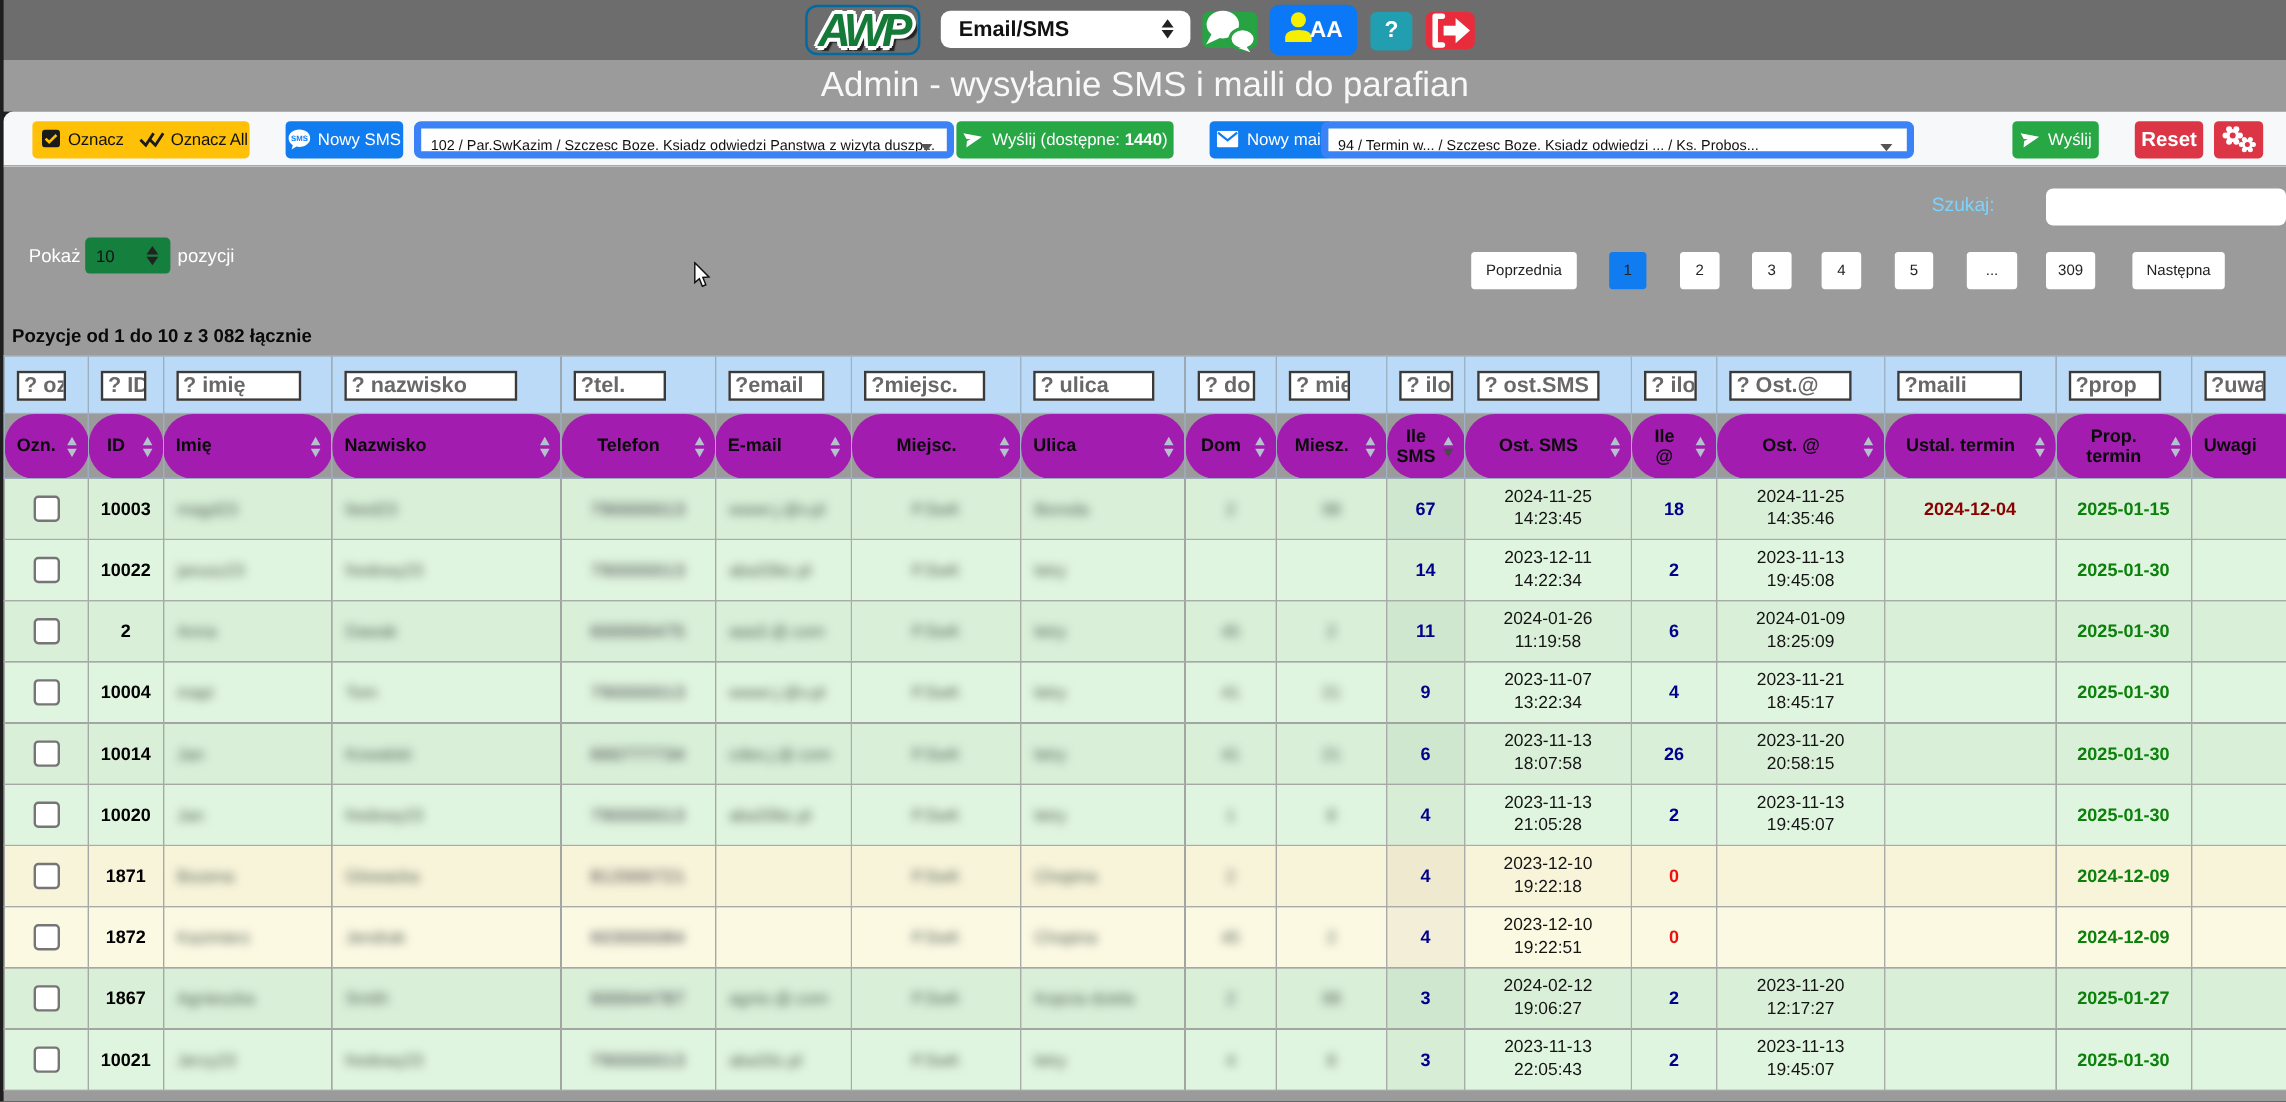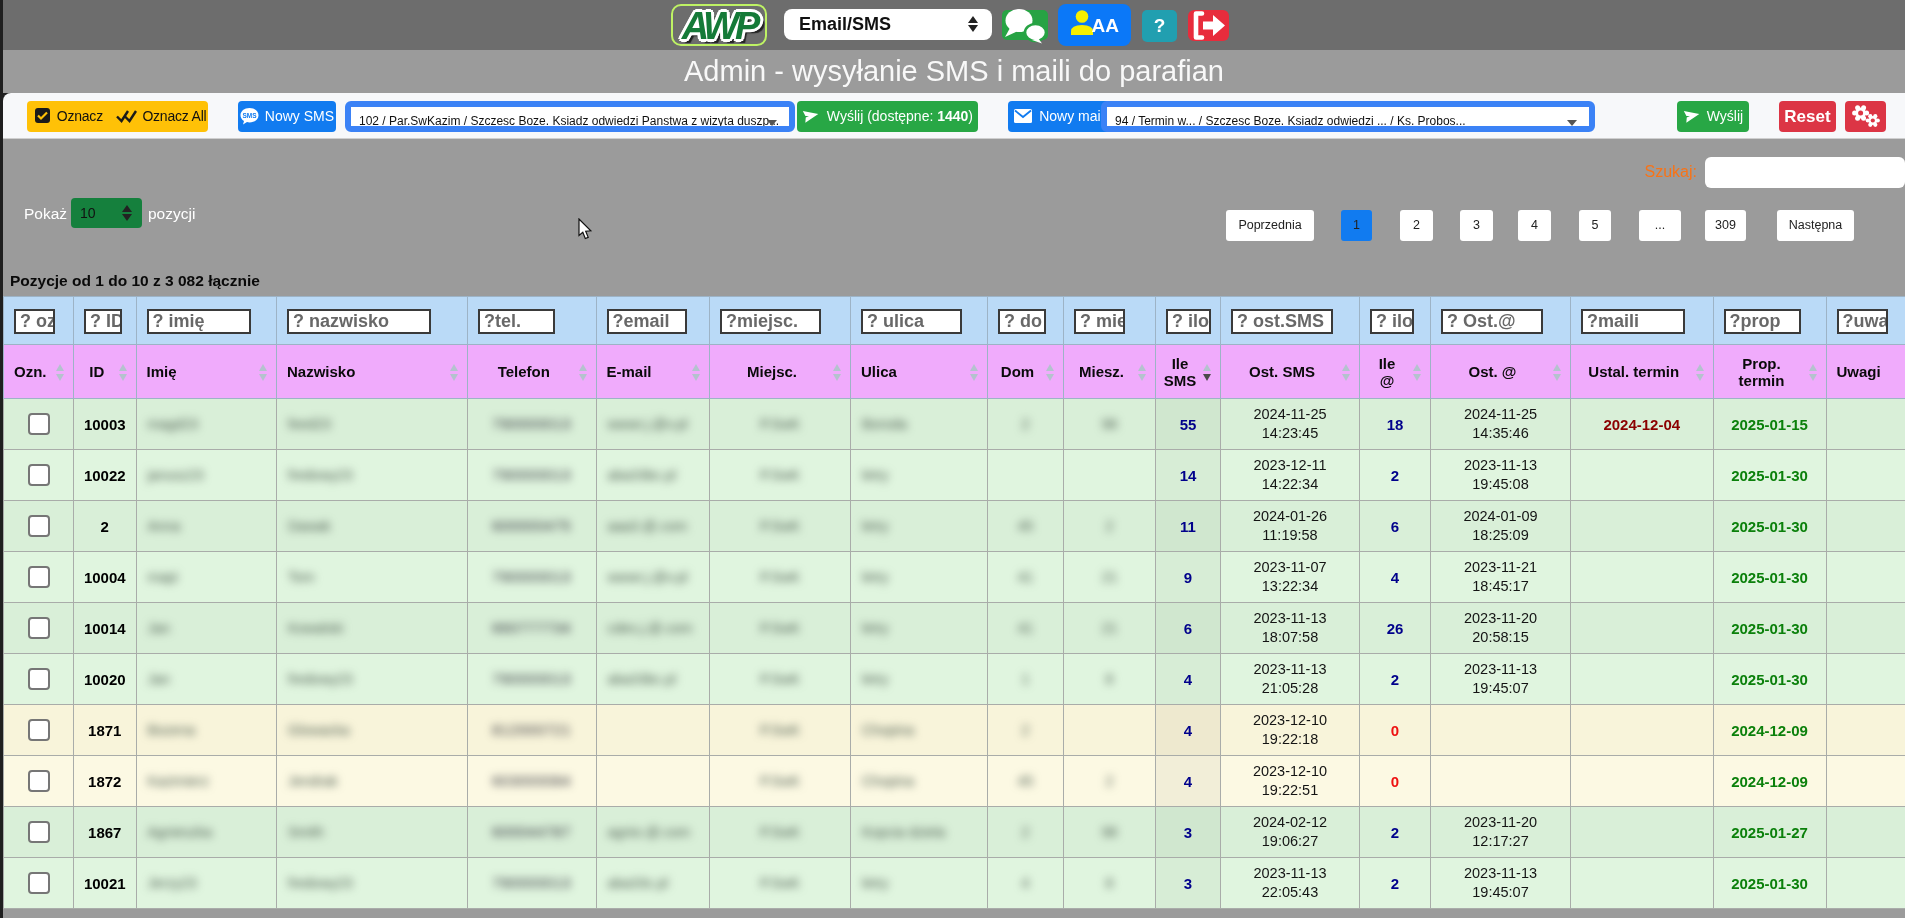--- a/index.html
+++ b/index.html
@@ -4,21 +4,21 @@
 <style>
 * { box-sizing: border-box; margin:0; padding:0; }
 html,body { width:1905px; height:918px; overflow:hidden; }
 body { background:#1f1f1f; font-family:"Liberation Sans",sans-serif; position:relative; }
 .navbar { position:absolute; left:3px; top:0; width:1902px; height:50px; background:#6d6d6d; }
 .titlebar { position:absolute; left:3px; top:50px; width:1902px; height:43px; background:#9b9b9b; color:#f8f8f8; font-size:29px; text-align:center; line-height:42px; }
 .toolbar { position:absolute; left:3px; top:93px; width:1902px; height:45px; background:#f7f8fa; border-radius:8px 0 0 0; }
 .graybody { position:absolute; left:3px; top:138px; width:1902px; height:780px; background:#9b9b9b; border-top:1px solid #cfcfcf; }
 
 
-.logo { position:absolute; left:671px; top:4px; width:96px; height:42px; border:2px solid #bef264; border-radius:10px; text-align:center; }
+.logo { position:absolute; left:671px; top:4px; width:96px; height:42px; border:2px solid #0369a1; border-radius:10px; text-align:center; }
 .logo span { font-style:italic; font-weight:bold; font-size:38px; letter-spacing:-4px; color:#157a38;
   text-shadow:-2px -2px 0 #fff, 2px -2px 0 #fff, -2px 2px 0 #fff, 2px 2px 0 #fff, -3px 0 0 #fff, 3px 0 0 #fff, 0 3px 0 #fff, 0 -3px 0 #fff, 4px 4px 1px #222;
   display:inline-block; transform:scaleY(1.02); line-height:40px; }
 .nsel { position:absolute; left:784px; top:9px; width:208px; height:31px; background:#fff; border-radius:8px; font-size:18px; font-weight:bold; color:#111; line-height:31px; padding-left:15px; }
 .updn { position:absolute; right:14px; top:7px; width:10px; height:16px; }
 .updn:before { content:""; position:absolute; top:0; left:0; border-left:5px solid transparent; border-right:5px solid transparent; border-bottom:7px solid #222; }
 .updn:after { content:""; position:absolute; bottom:0; left:0; border-left:5px solid transparent; border-right:5px solid transparent; border-top:7px solid #222; }
 .nbtn { position:absolute; border-radius:6px; }
 .btn-chat { left:1002px; top:10px; width:46px; height:30px; background:#27a344; border-radius:5px; }
 .btn-user { left:1058px; top:4px; width:73px; height:42px; background:#0b78f8; color:#fff; font-weight:bold; font-size:19px; border-radius:8px; }
@@ -29,33 +29,33 @@
 
 .tbtn { position:absolute; top:101px; height:31px; border-radius:4px; font-size:14px; line-height:31px; white-space:nowrap; }
 .ybtn { left:27px; width:181px; background:#ffc107; color:#111; padding-left:8px; letter-spacing:-0.2px; }
 .bluebtn { background:#117bf0; color:#fff; }
 .greenbtn { background:#28a745; color:#fff; }
 .redbtn { background:#dc3545; color:#fff; font-weight:bold; font-size:15px; }
 .tsel { position:absolute; top:101px; height:31px; background:#fff; border:6px solid #3b82f6; border-radius:6px; font-size:12px; color:#111; line-height:29px; padding-left:8px; white-space:nowrap; overflow:hidden; }
 .caret { position:absolute; top:13px; width:0; height:0; border-left:5px solid transparent; border-right:5px solid transparent; border-top:6px solid #555; }
 
 
-.szukaj { position:absolute; left:1575px; top:163px; width:122px; text-align:right; color:#f97316; font-size:16px; }
+.szukaj { position:absolute; left:1575px; top:163px; width:122px; text-align:center; color:#7dd3fc; font-size:16px; }
 .searchbox { position:absolute; left:1705px; top:157px; width:200px; height:31px; background:#fff; border-radius:6px; }
 .pokaz { position:absolute; left:24px; top:205px; color:#fff; font-size:15.5px; }
 .lensel { position:absolute; left:71px; top:198px; width:71px; height:30px; background:#15803d; border-radius:4px; font-size:14px; color:#111; line-height:30px; padding-left:9px; }
 .pozycji { position:absolute; left:148px; top:205px; color:#fff; font-size:15.5px; }
 .pgbtn { position:absolute; top:210px; height:31px; background:#fff; border-radius:3px; color:#222; font-size:12.5px; text-align:center; line-height:31px; }
 .pozline { position:absolute; left:10px; top:272px; color:#0a0a0a; font-size:15.5px; font-weight:bold; }
 
 
 table { position:absolute; left:3px; top:296px; width:1920px; border-collapse:collapse; table-layout:fixed; }
 td, th { border:1px solid #a9aca9; overflow:hidden; }
 tr.frow td { border-color:#9db3c6; background:#badaf7; height:48px; vertical-align:top; padding:12px 0 0 10px; }
-tr.hrow th { border-color:#9db3c6; background:#f0abfc; height:54px; font-size:15px; color:#0a0a0a; vertical-align:middle; padding:0 16px 0 0; position:relative; }
+tr.hrow th { border-color:#9db3c6; background:#a21caf; height:54px; font-size:15px; color:#0a0a0a; vertical-align:middle; padding:0 16px 0 0; position:relative;border-radius:25px; }
 tr.hrow th.hl { text-align:left; padding:0 0 0 10px; }
 .fi { display:inline-block; height:25px; border:2px solid #3a3a3a; background:#fff; color:#686868; font-size:18px; font-weight:bold; padding:0 4px; line-height:21px; white-space:nowrap; overflow:hidden; }
 .sort { position:absolute; right:8px; top:50%; margin-top:-8px; width:9px; height:17px; }
 .sort:before { content:""; position:absolute; top:0; left:0; border-left:4.5px solid transparent; border-right:4.5px solid transparent; border-bottom:7px solid #b4c2ce; }
 .sort:after { content:""; position:absolute; bottom:0; left:0; border-left:4.5px solid transparent; border-right:4.5px solid transparent; border-top:7px solid #b4c2ce; }
 .sort.dn:after { border-top-color:#4a4a4a; }
 tr.r td { height:51px; text-align:center; vertical-align:middle; font-size:14px; color:#141414; }
 tr.r td.cdate { font-size:14.5px; line-height:19px;margin-top:48px; }
 tr.r td.cid { font-weight:bold; font-size:15px; color:#000; }
 tr.r td.csms { font-weight:bold; font-size:15px; color:#00008b; }
@@ -251,21 +251,21 @@
         <td><span class="cb"></span></td>
         <td class="cid">10003</td>
         <td class="bl"><span class="blur">magd23</span></td>
         <td class="bl"><span class="blur">feed23</span></td>
         <td><span class="blur dark">790000013</span></td>
         <td class="bl"><span class="blur">wwwr.j.@v.pl</span></td>
         <td><span class="blur">P.SwK</span></td>
         <td class="bl"><span class="blur">Boroda</span></td>
         <td><span class="blur">2</span></td>
         <td><span class="blur">98</span></td>
-        <td class="csms s">55</td>
+        <td class="csms s">67</td>
         <td class="cdate">2024-11-25<br>14:23:45</td>
         <td class="csms">18</td>
         <td class="cdate">2024-11-25<br>14:35:46</td>
         <td class="custal">2024-12-04</td>
         <td class="cprop">2025-01-15</td>
         <td></td>
       </tr>
 <tr class="r g2">
         <td><span class="cb"></span></td>
         <td class="cid">10022</td>

